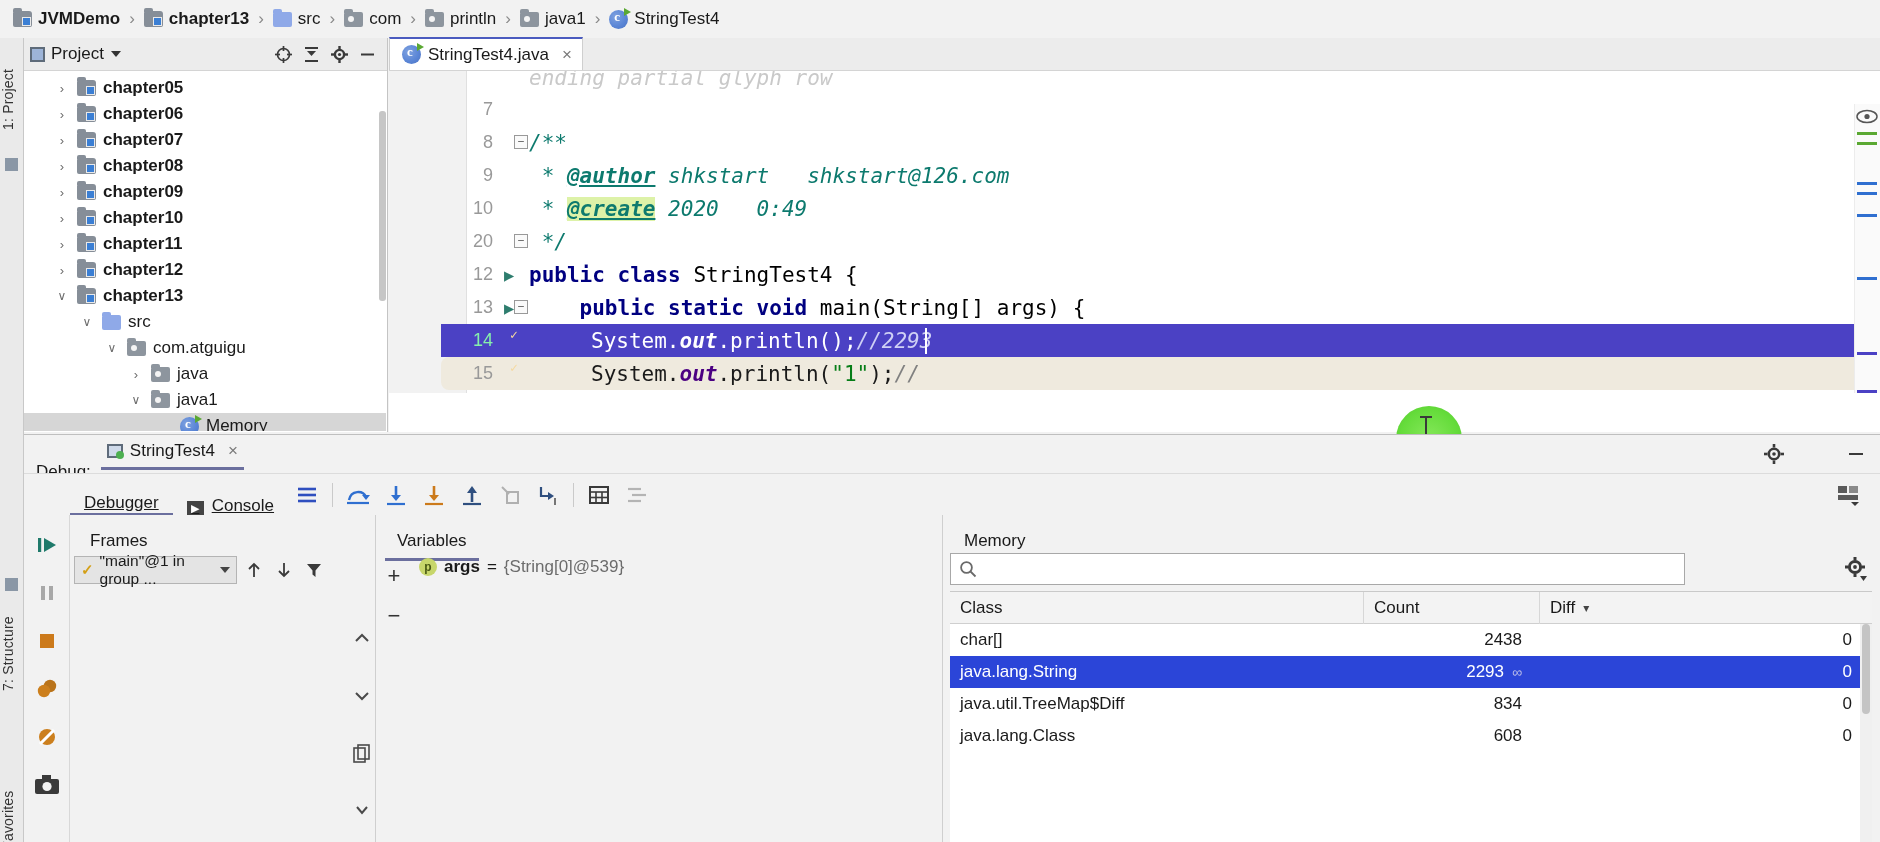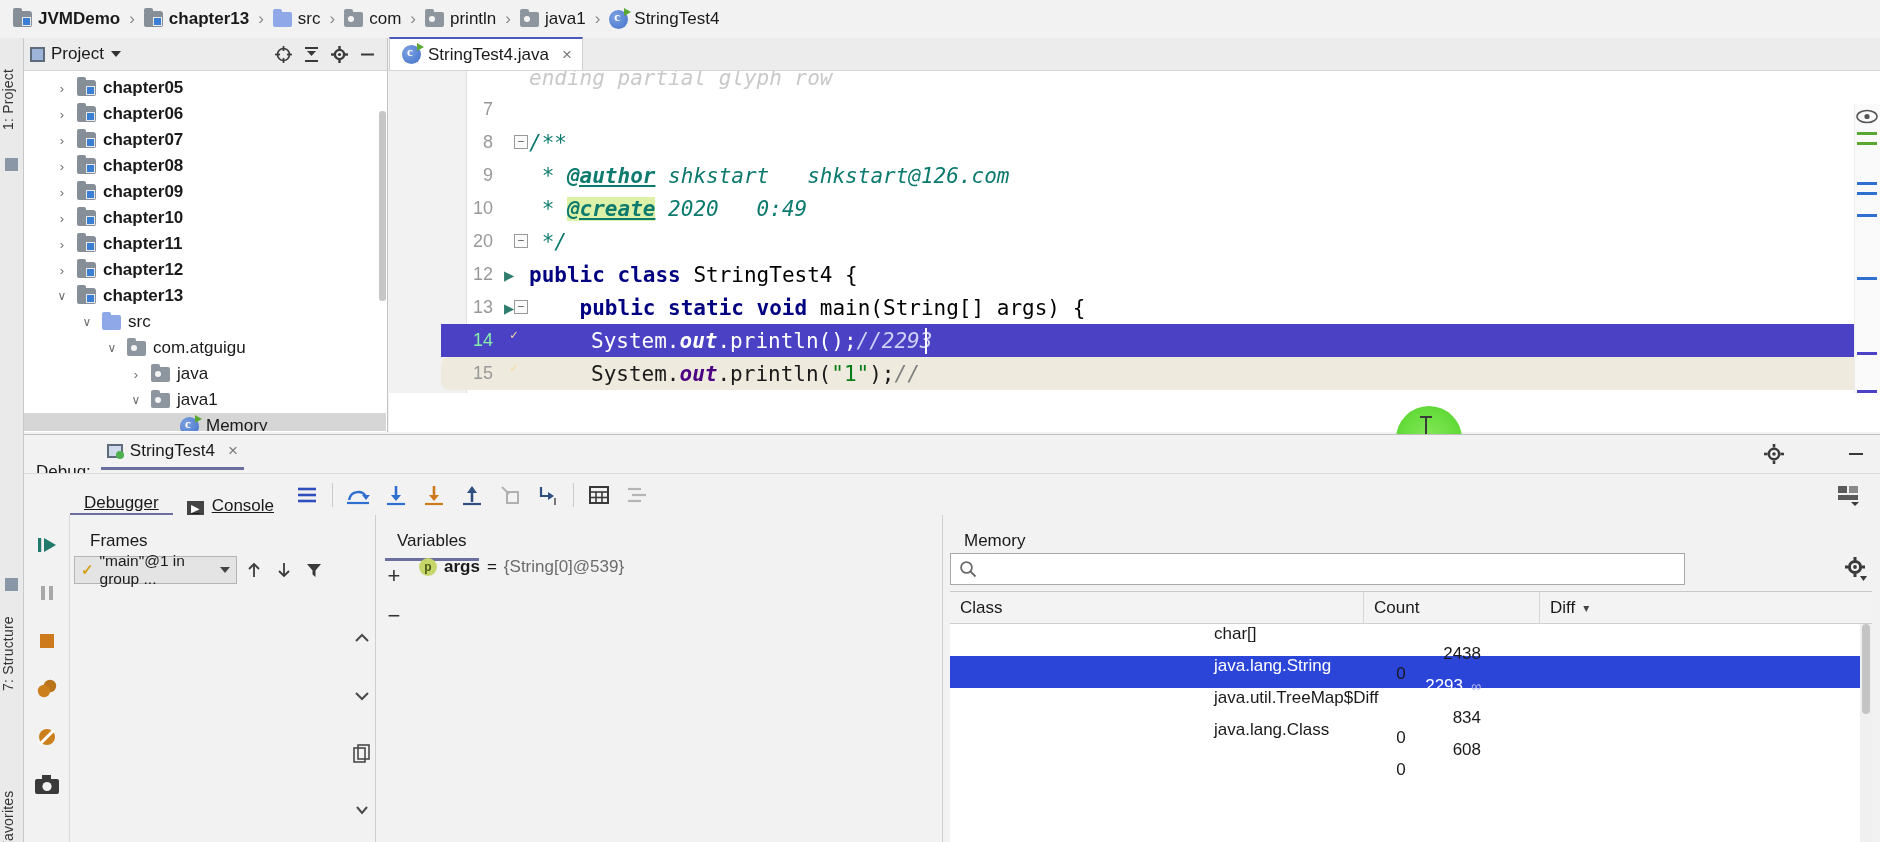--- a/index.html
+++ b/index.html
@@ -180,21 +180,21 @@
   #memgear{ position:absolute; right:10px; top:40px; width:28px; height:28px; }
   #memtable{ position:absolute; left:6px; top:76px; width:922px; height:252px; background:#fff;
      border-top:1px solid #c9c9c9; }
   .mhead{ display:flex; height:32px; align-items:center; background:#f3f3f3;
      border-bottom:1px solid #cfcfcf; font-size:17px; }
   .mhead .c1{ width:414px; padding-left:10px; border-right:1px solid #d7d7d7; height:32px;
      display:flex; align-items:center; }
   .mhead .c2{ width:176px; padding-left:10px; border-right:1px solid #d7d7d7; height:32px;
      display:flex; align-items:center; }
   .mhead .c3{ flex:1; padding-left:10px; height:32px; display:flex; align-items:center; gap:8px; }
-  .mrow{ display:flex; height:32px; align-items:center; font-size:17px;flex-direction:column; }
+  .mrow{ display:flex; height:32px; align-items:center; font-size:17px; }
   .mrow.sel{ background:#2b45d8; color:#fff; }
   .mrow .c1{ width:414px; padding-left:10px; }
   .mrow .c2{ width:176px; text-align:right; padding-right:18px; }
   .mrow .c3{ flex:1; text-align:right; padding-right:20px; }
   .oo{ color:#b9bbe8; font-size:14px; margin-left:8px; }
   #memscroll{ position:absolute; right:0; top:32px; width:12px; height:220px; background:#f0f0f0; }
   #memscroll .th{ position:absolute; top:0; left:2px; width:8px; height:90px;
      background:#c4c4c4; border-radius:4px; }
   svg{ display:block; }
 </style>

